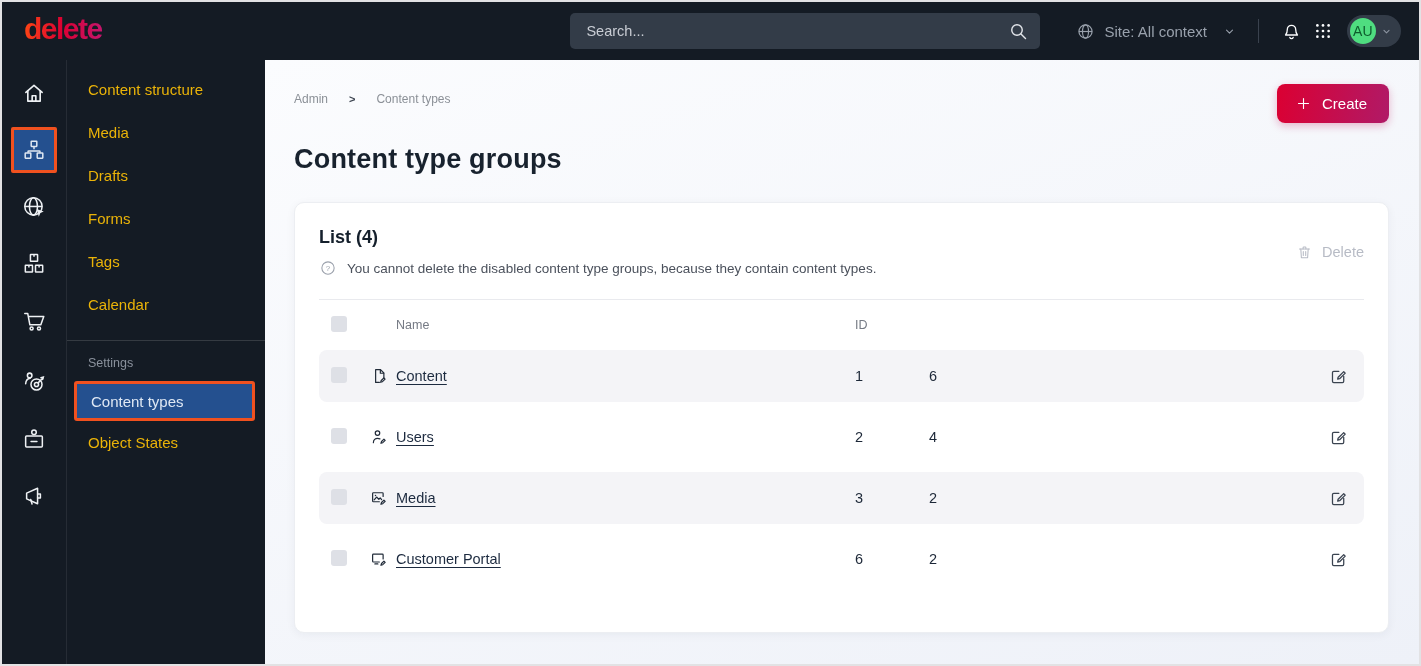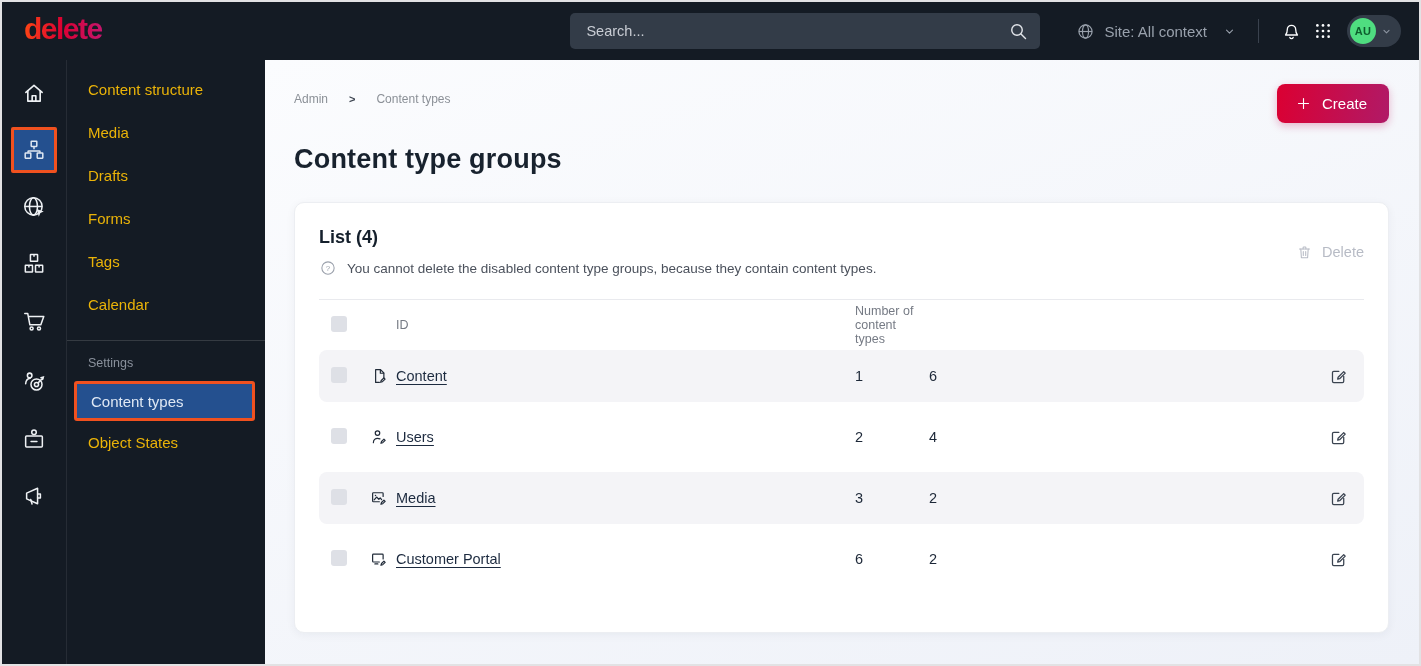--- a/index.html
+++ b/index.html
@@ -16,21 +16,21 @@
   .search-wrap { margin-left:auto; position:relative; width:470px; }
   .search-input { width:100%; height:36px; border-radius:5px; background:#333c48; border:none; color:#fff;
                   font-size:14.5px; padding:0 44px 0 16px; font-family:"Liberation Sans", sans-serif; }
   .search-input::placeholder { color:#c9cdd4; opacity:1; }
   .search-icon { position:absolute; right:12px; top:8px; color:#e2e5ea; cursor:pointer; }
   .site-selector { margin-left:36px; display:flex; align-items:center; gap:9px; color:#99a1ac; font-size:15px; cursor:pointer; }
   .site-selector .chev { margin-left:7px; }
   .topbar-divider { width:1px; height:24px; background:#3a424e; margin:0 16px 0 22px; }
   .icon-btn { background:none; border:none; color:#fbfcfd; width:32px; height:34px; display:flex; align-items:center; justify-content:center; cursor:pointer; }
   .avatar-pill { margin-left:8px; background:#333c48; border-radius:17px; height:32px; display:flex; align-items:center; padding:0 9px 0 3px; gap:5px; cursor:pointer; }
-  .avatar { width:26px; height:26px; border-radius:50%; background:#4fdd80; color:#0d5c2c; font-weight:700; font-size:11px;
+  .avatar { width:26px; height:26px; border-radius:50%; background:#4fdd80; color:#0d5c2c; font-weight:400; font-size:14px;
             display:flex; align-items:center; justify-content:center; letter-spacing:.3px; }
   .avatar-pill .chev { color:#8d95a1; }
 
   
   .shell { flex:1; display:flex; min-height:0; }
 
   .rail { width:65px; flex:none; background:#141b24; border-right:1px solid rgba(255,255,255,.08); padding-top:4px;
           display:flex; flex-direction:column; align-items:center; }
   .rail-item { width:57px; height:57px; background:none; border:none; color:#eef1f4; display:flex; align-items:center; justify-content:center; cursor:pointer; }
   .rail-item .tile { width:46px; height:46px; background:#24508f; border:3px solid #f0511f; border-radius:2px;
@@ -309,22 +309,22 @@
             <span>Delete</span>
           </button>
         </div>
 
         <hr class="card-divider">
 
         <div>
           <div class="row-grid thead">
             <span><span class="checkbox"></span></span>
             <span></span>
+            <span>Name</span>
             <span>ID</span>
-            <span>Number of content types</span>
             <span></span>
           </div>
 
           <div class="row-grid trow alt">
             <span><span class="checkbox"></span></span>
             <span class="row-icon">
               <svg width="18" height="18" viewBox="0 0 24 24" fill="none" stroke="currentColor" stroke-width="1.6" stroke-linejoin="round" stroke-linecap="round">
                 <path d="M7.5 3.5h6.5l4.5 4.5v7M7.5 3.5v17h5"></path>
                   <path d="M13.8 3.8V8.3h4.4"></path>
                 <path d="M14.2 20.4l.8-2.4 3.5-3.5 1.6 1.6-3.5 3.5z"></path>

